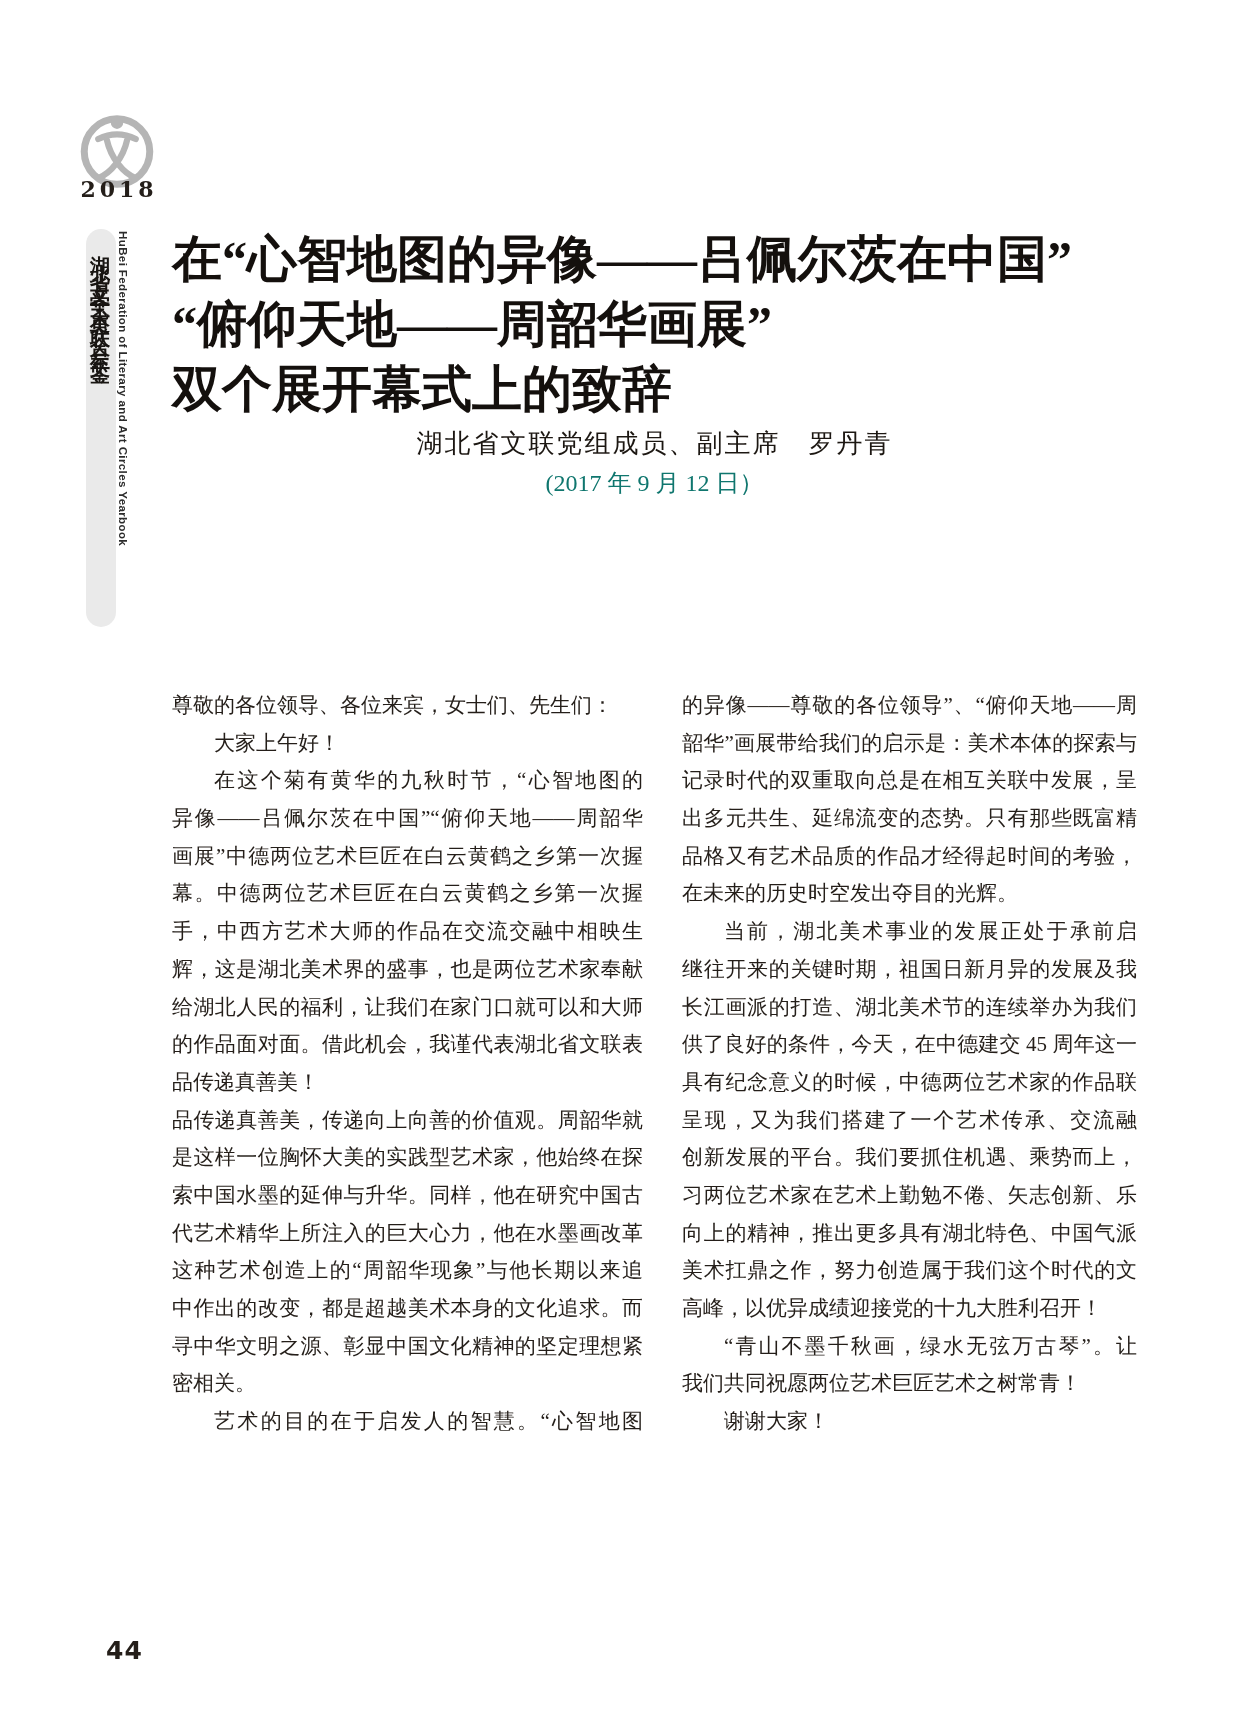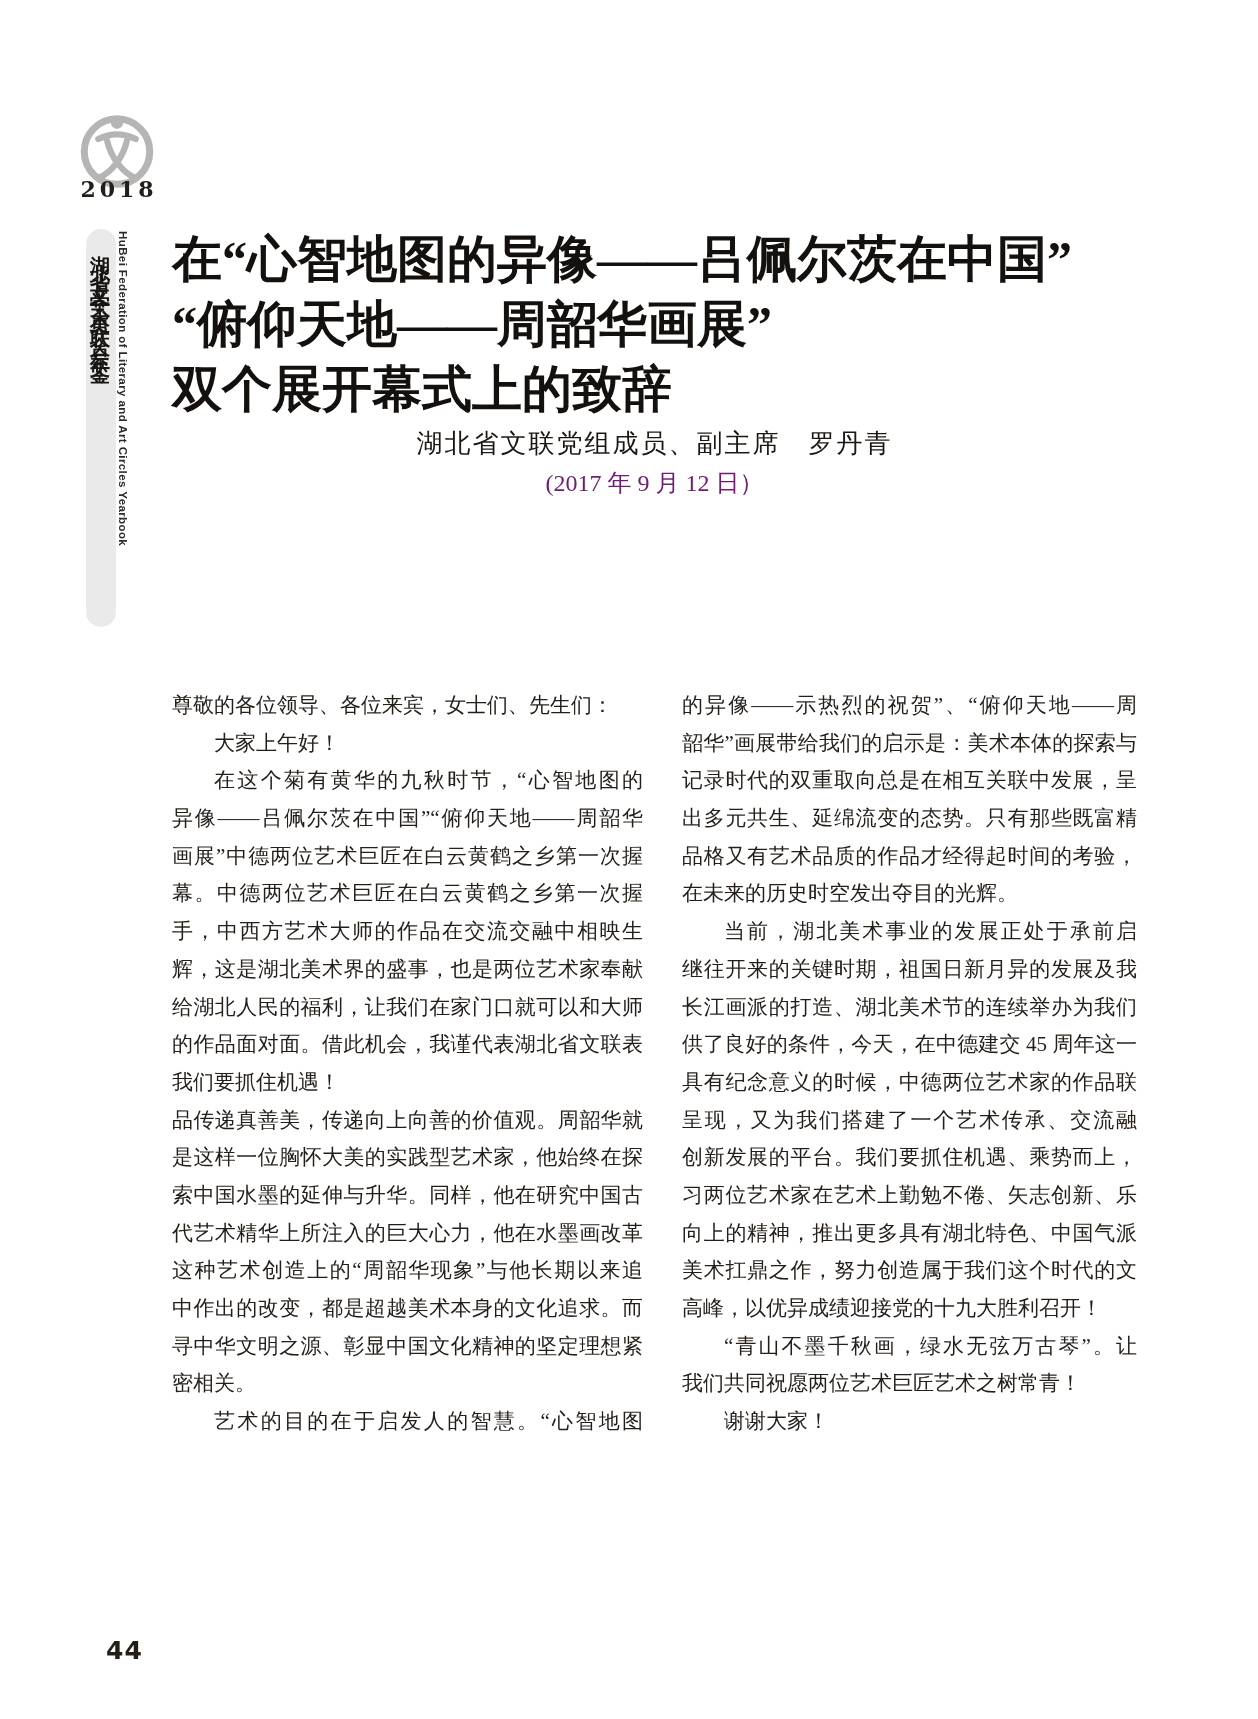--- a/index.html
+++ b/index.html
@@ -39,21 +39,21 @@
   .title-block{
     position:absolute;left:0;top:227px;width:100%;text-align:left;
     font-weight:bold;font-size:50px;line-height:65px;color:#14100d;
   }
   .byline{
     position:absolute;left:0;top:426px;width:100%;text-align:center;
     font-weight:normal;font-size:26px;line-height:36px;letter-spacing:2px;color:#1c1712;
   }
   .dateline{
     position:absolute;left:0;top:466px;width:100%;text-align:center;
-    font-size:24px;line-height:34px;color:#701a75;
+    font-size:24px;line-height:34px;color:#0f766e;
   }
 
   
   .col{position:absolute;top:687px;font-size:21px;}
   .col-left{left:0;width:471px;}
   .col-right{left:510px;width:455px;}
   .bodyline{
     height:37.7px;line-height:37.7px;overflow:hidden;
     text-align:justify;text-align-last:justify;text-justify:inter-character;
     color:#241e19;
@@ -104,34 +104,34 @@
         <div class="bodyline end">尊敬的各位领导、各位来宾，女士们、先生们：</div>
         <div class="bodyline ind end">大家上午好！</div>
         <div class="bodyline ind">在这个菊有黄华的九秋时节，“心智地图的</div>
         <div class="bodyline">异像——吕佩尔茨在中国”“俯仰天地——周韶华</div>
         <div class="bodyline">画展”中德两位艺术巨匠在白云黄鹤之乡第一次握</div>
         <div class="bodyline">幕。中德两位艺术巨匠在白云黄鹤之乡第一次握</div>
         <div class="bodyline">手，中西方艺术大师的作品在交流交融中相映生</div>
         <div class="bodyline">辉，这是湖北美术界的盛事，也是两位艺术家奉献</div>
         <div class="bodyline">给湖北人民的福利，让我们在家门口就可以和大师</div>
         <div class="bodyline">的作品面对面。借此机会，我谨代表湖北省文联表</div>
-        <div class="bodyline end">我们要抓住机遇！</div>
+        <div class="bodyline end">品传递真善美！</div>
         <div class="bodyline">品传递真善美，传递向上向善的价值观。周韶华就</div>
         <div class="bodyline">是这样一位胸怀大美的实践型艺术家，他始终在探</div>
         <div class="bodyline">索中国水墨的延伸与升华。同样，他在研究中国古</div>
         <div class="bodyline">代艺术精华上所注入的巨大心力，他在水墨画改革</div>
         <div class="bodyline">这种艺术创造上的“周韶华现象”与他长期以来追</div>
         <div class="bodyline">中作出的改变，都是超越美术本身的文化追求。而</div>
         <div class="bodyline">寻中华文明之源、彰显中国文化精神的坚定理想紧</div>
         <div class="bodyline end">密相关。</div>
         <div class="bodyline ind">艺术的目的在于启发人的智慧。“心智地图</div>
       </div>
 
     <div class="col col-right">
-        <div class="bodyline">的异像——示热烈的祝贺”、“俯仰天地——周</div>
+        <div class="bodyline">的异像——尊敬的各位领导”、“俯仰天地——周</div>
         <div class="bodyline">韶华”画展带给我们的启示是：美术本体的探索与</div>
         <div class="bodyline">记录时代的双重取向总是在相互关联中发展，呈现</div>
         <div class="bodyline">出多元共生、延绵流变的态势。只有那些既富精神</div>
         <div class="bodyline">品格又有艺术品质的作品才经得起时间的考验，并</div>
         <div class="bodyline end">在未来的历史时空发出夺目的光辉。</div>
         <div class="bodyline ind">当前，湖北美术事业的发展正处于承前启后、</div>
         <div class="bodyline">继往开来的关键时期，祖国日新月异的发展及我省</div>
         <div class="bodyline">长江画派的打造、湖北美术节的连续举办为我们提</div>
         <div class="bodyline">供了良好的条件，今天，在中德建交 45 周年这一</div>
         <div class="bodyline">具有纪念意义的时候，中德两位艺术家的作品联袂</div>

